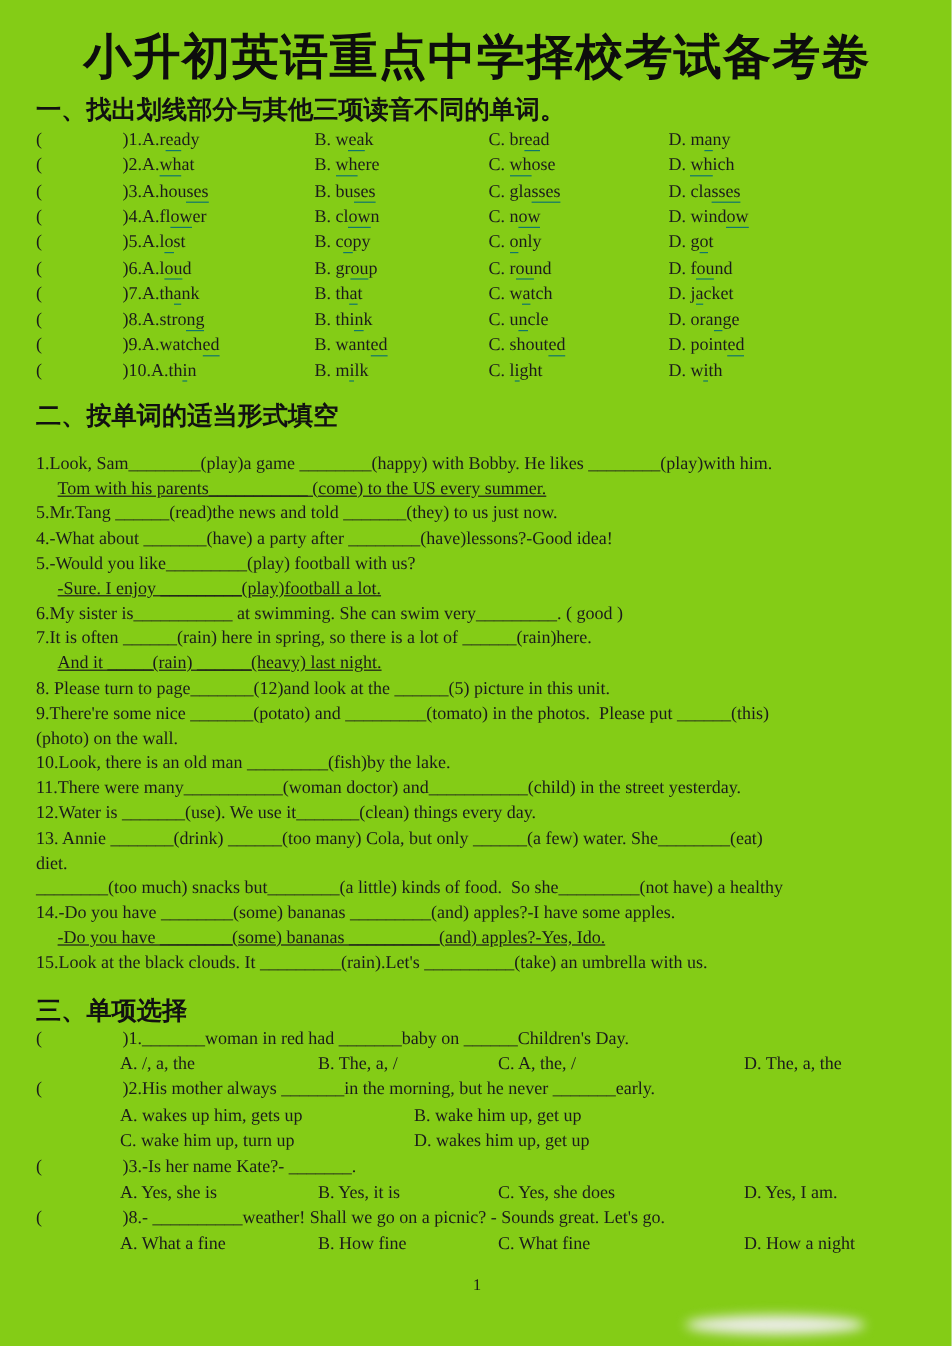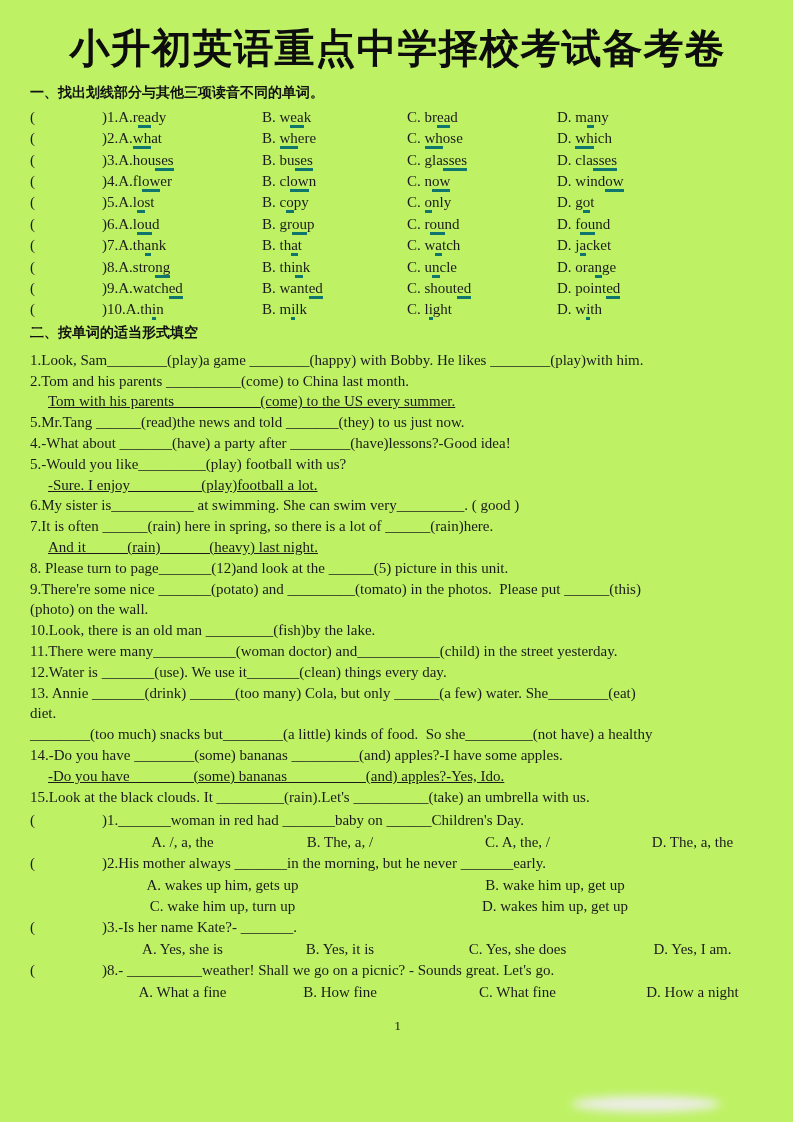--- a/index.html
+++ b/index.html
@@ -1,70 +1,69 @@
 <!DOCTYPE html>
 <html><head>
 <meta charset="utf-8">
 <style>
   html,body{margin:0;padding:0;background:#e9e9e7;}
   .page{
     position:relative;
     width:793px;height:1122px;
-    background:#bef264;
+    background:#84cc16;
     box-sizing:border-box;
     padding:26px 28px 0 30px;
     font-family:"Liberation Serif", serif;
     font-size:15px;
     color:#1b1b1b;
     overflow:hidden;
   }
   .title{
     font-family:"Liberation Sans", sans-serif;
     font-weight:bold;
     font-size:40px;
     line-height:1.12;
     text-align:center;
     margin:0 0 11px 0;
     letter-spacing:1px;
     color:#0d0d0d;
   }
   .sec-head{
     font-family:"Liberation Sans", sans-serif;
     font-weight:bold;
-    font-size:14px;
+    font-size:21px;
     line-height:20px;
     color:#111;
   }
   .sec1-head{margin-top:2px;}
-  .sec2-head{margin-top:1px;}
+  .sec2-head{margin-top:16px;}
   .sec3-head{margin-top:19px;}
   .s1-rows{margin-top:5px;}
   .s1-row{
     display:grid;
     grid-template-columns:72px 160px 145px 150px auto;
     line-height:21.4px;
     white-space:pre;
   }
-  .u{border-bottom:3px solid #0f766e;}
-  .s2-lines{margin-top:8px;}
+  .u{border-bottom:1px solid #0f766e;}
+  .s2-lines{margin-top:20px;}
   .s2-line{line-height:20.8px;white-space:pre-wrap;}
   .indent{padding-left:18px;text-decoration:underline;}
   .s3-block{margin-top:3px;}
   .s3-stem{
     display:grid;
     grid-template-columns:72px auto;
     line-height:21.4px;
     white-space:pre-wrap;
   }
   .s3-opts{
     display:grid;
     margin-left:70px;
     line-height:21.4px;
     white-space:pre-wrap;
-    text-align:center;
   }
   .g4{grid-template-columns:165px 150px 205px auto;}
   .g2{grid-template-columns:245px auto;}
   .paren{white-space:pre;}
   .page-number{
     text-align:center;
     margin-top:15px;
     font-size:13.5px;
   }
   .smudge{
@@ -95,21 +94,20 @@
         <div class="s1-row"><span class="paren">(</span><span class="s1-cell">)8.A.stro<span class="u">ng</span></span><span class="s1-cell">B. thi<span class="u">n</span>k</span><span class="s1-cell">C. u<span class="u">n</span>cle</span><span class="s1-cell">D. ora<span class="u">n</span>ge</span></div>
         <div class="s1-row"><span class="paren">(</span><span class="s1-cell">)9.A.watch<span class="u">ed</span></span><span class="s1-cell">B. want<span class="u">ed</span></span><span class="s1-cell">C. shout<span class="u">ed</span></span><span class="s1-cell">D. point<span class="u">ed</span></span></div>
         <div class="s1-row"><span class="paren">(</span><span class="s1-cell">)10.A.th<span class="u">i</span>n</span><span class="s1-cell">B. m<span class="u">i</span>lk</span><span class="s1-cell">C. l<span class="u">i</span>ght</span><span class="s1-cell">D. w<span class="u">i</span>th</span></div>
       </div>
   </section>
 
   <section>
     <div class="sec-head sec2-head">二、按单词的适当形式填空</div>
     <div class="s2-lines" id="s2-lines">
         <div class="s2-line">1.Look, Sam________(play)a game ________(happy) with Bobby. He likes ________(play)with him.</div>
-        <div class="s2-line">2.Tom and his parents __________(come) to China last month.</div>
         <div class="s2-line indent">Tom with his parents___________ (come) to the US every summer.</div>
         <div class="s2-line">5.Mr.Tang ______(read)the news and told _______(they) to us just now.</div>
         <div class="s2-line">4.-What about _______(have) a party after ________(have)lessons?-Good idea!</div>
         <div class="s2-line">5.-Would you like_________(play) football with us?</div>
         <div class="s2-line indent">-Sure. I enjoy _________(play)football a lot.</div>
         <div class="s2-line">6.My sister is___________ at swimming. She can swim very_________. ( good )</div>
         <div class="s2-line">7.It is often ______(rain) here in spring, so there is a lot of ______(rain)here.</div>
         <div class="s2-line indent">And it _____(rain) ______(heavy) last night.</div>
         <div class="s2-line">8. Please turn to page_______(12)and look at the ______(5) picture in this unit.</div>
         <div class="s2-line">9.There're some nice _______(potato) and _________(tomato) in the photos.  Please put ______(this)</div>
@@ -120,20 +118,21 @@
         <div class="s2-line">13. Annie _______(drink) ______(too many) Cola, but only ______(a few) water. She________(eat)</div>
         <div class="s2-line">diet.</div>
         <div class="s2-line">________(too much) snacks but________(a little) kinds of food.  So she_________(not have) a healthy</div>
         <div class="s2-line">14.-Do you have ________(some) bananas _________(and) apples?-I have some apples.</div>
         <div class="s2-line indent">-Do you have ________(some) bananas __________(and) apples?-Yes, Ido.</div>
         <div class="s2-line">15.Look at the black clouds. It _________(rain).Let's __________(take) an umbrella with us.</div>
       </div>
   </section>
 
   <section>
+    <div class="sec-head sec3-head">三、单项选择</div>
     <div class="s3-block" id="s3-questions">
         <div class="s3-stem"><span class="paren">(</span><span class="stem-text">)1._______woman in red had _______baby on ______Children's Day.</span></div>
         <div class="s3-opts g4"><span class="s3-opt">A. /, a, the</span><span class="s3-opt">B. The, a, /</span><span class="s3-opt">C. A, the, /</span><span class="s3-opt">D. The, a, the</span></div>
         <div class="s3-stem"><span class="paren">(</span><span class="stem-text">)2.His mother always _______in the morning, but he never _______early.</span></div>
         <div class="s3-opts g2"><span class="s3-opt">A. wakes up him, gets up</span><span class="s3-opt">B. wake him up, get up</span></div>
         <div class="s3-opts g2"><span class="s3-opt">C. wake him up, turn up</span><span class="s3-opt">D. wakes him up, get up</span></div>
         <div class="s3-stem"><span class="paren">(</span><span class="stem-text">)3.-Is her name Kate?- _______.</span></div>
         <div class="s3-opts g4"><span class="s3-opt">A. Yes, she is</span><span class="s3-opt">B. Yes, it is</span><span class="s3-opt">C. Yes, she does</span><span class="s3-opt">D. Yes, I am.</span></div>
         <div class="s3-stem"><span class="paren">(</span><span class="stem-text">)8.- __________weather! Shall we go on a picnic? - Sounds great. Let's go.</span></div>
         <div class="s3-opts g4"><span class="s3-opt">A. What a fine</span><span class="s3-opt">B. How fine</span><span class="s3-opt">C. What fine</span><span class="s3-opt">D. How a night</span></div>

